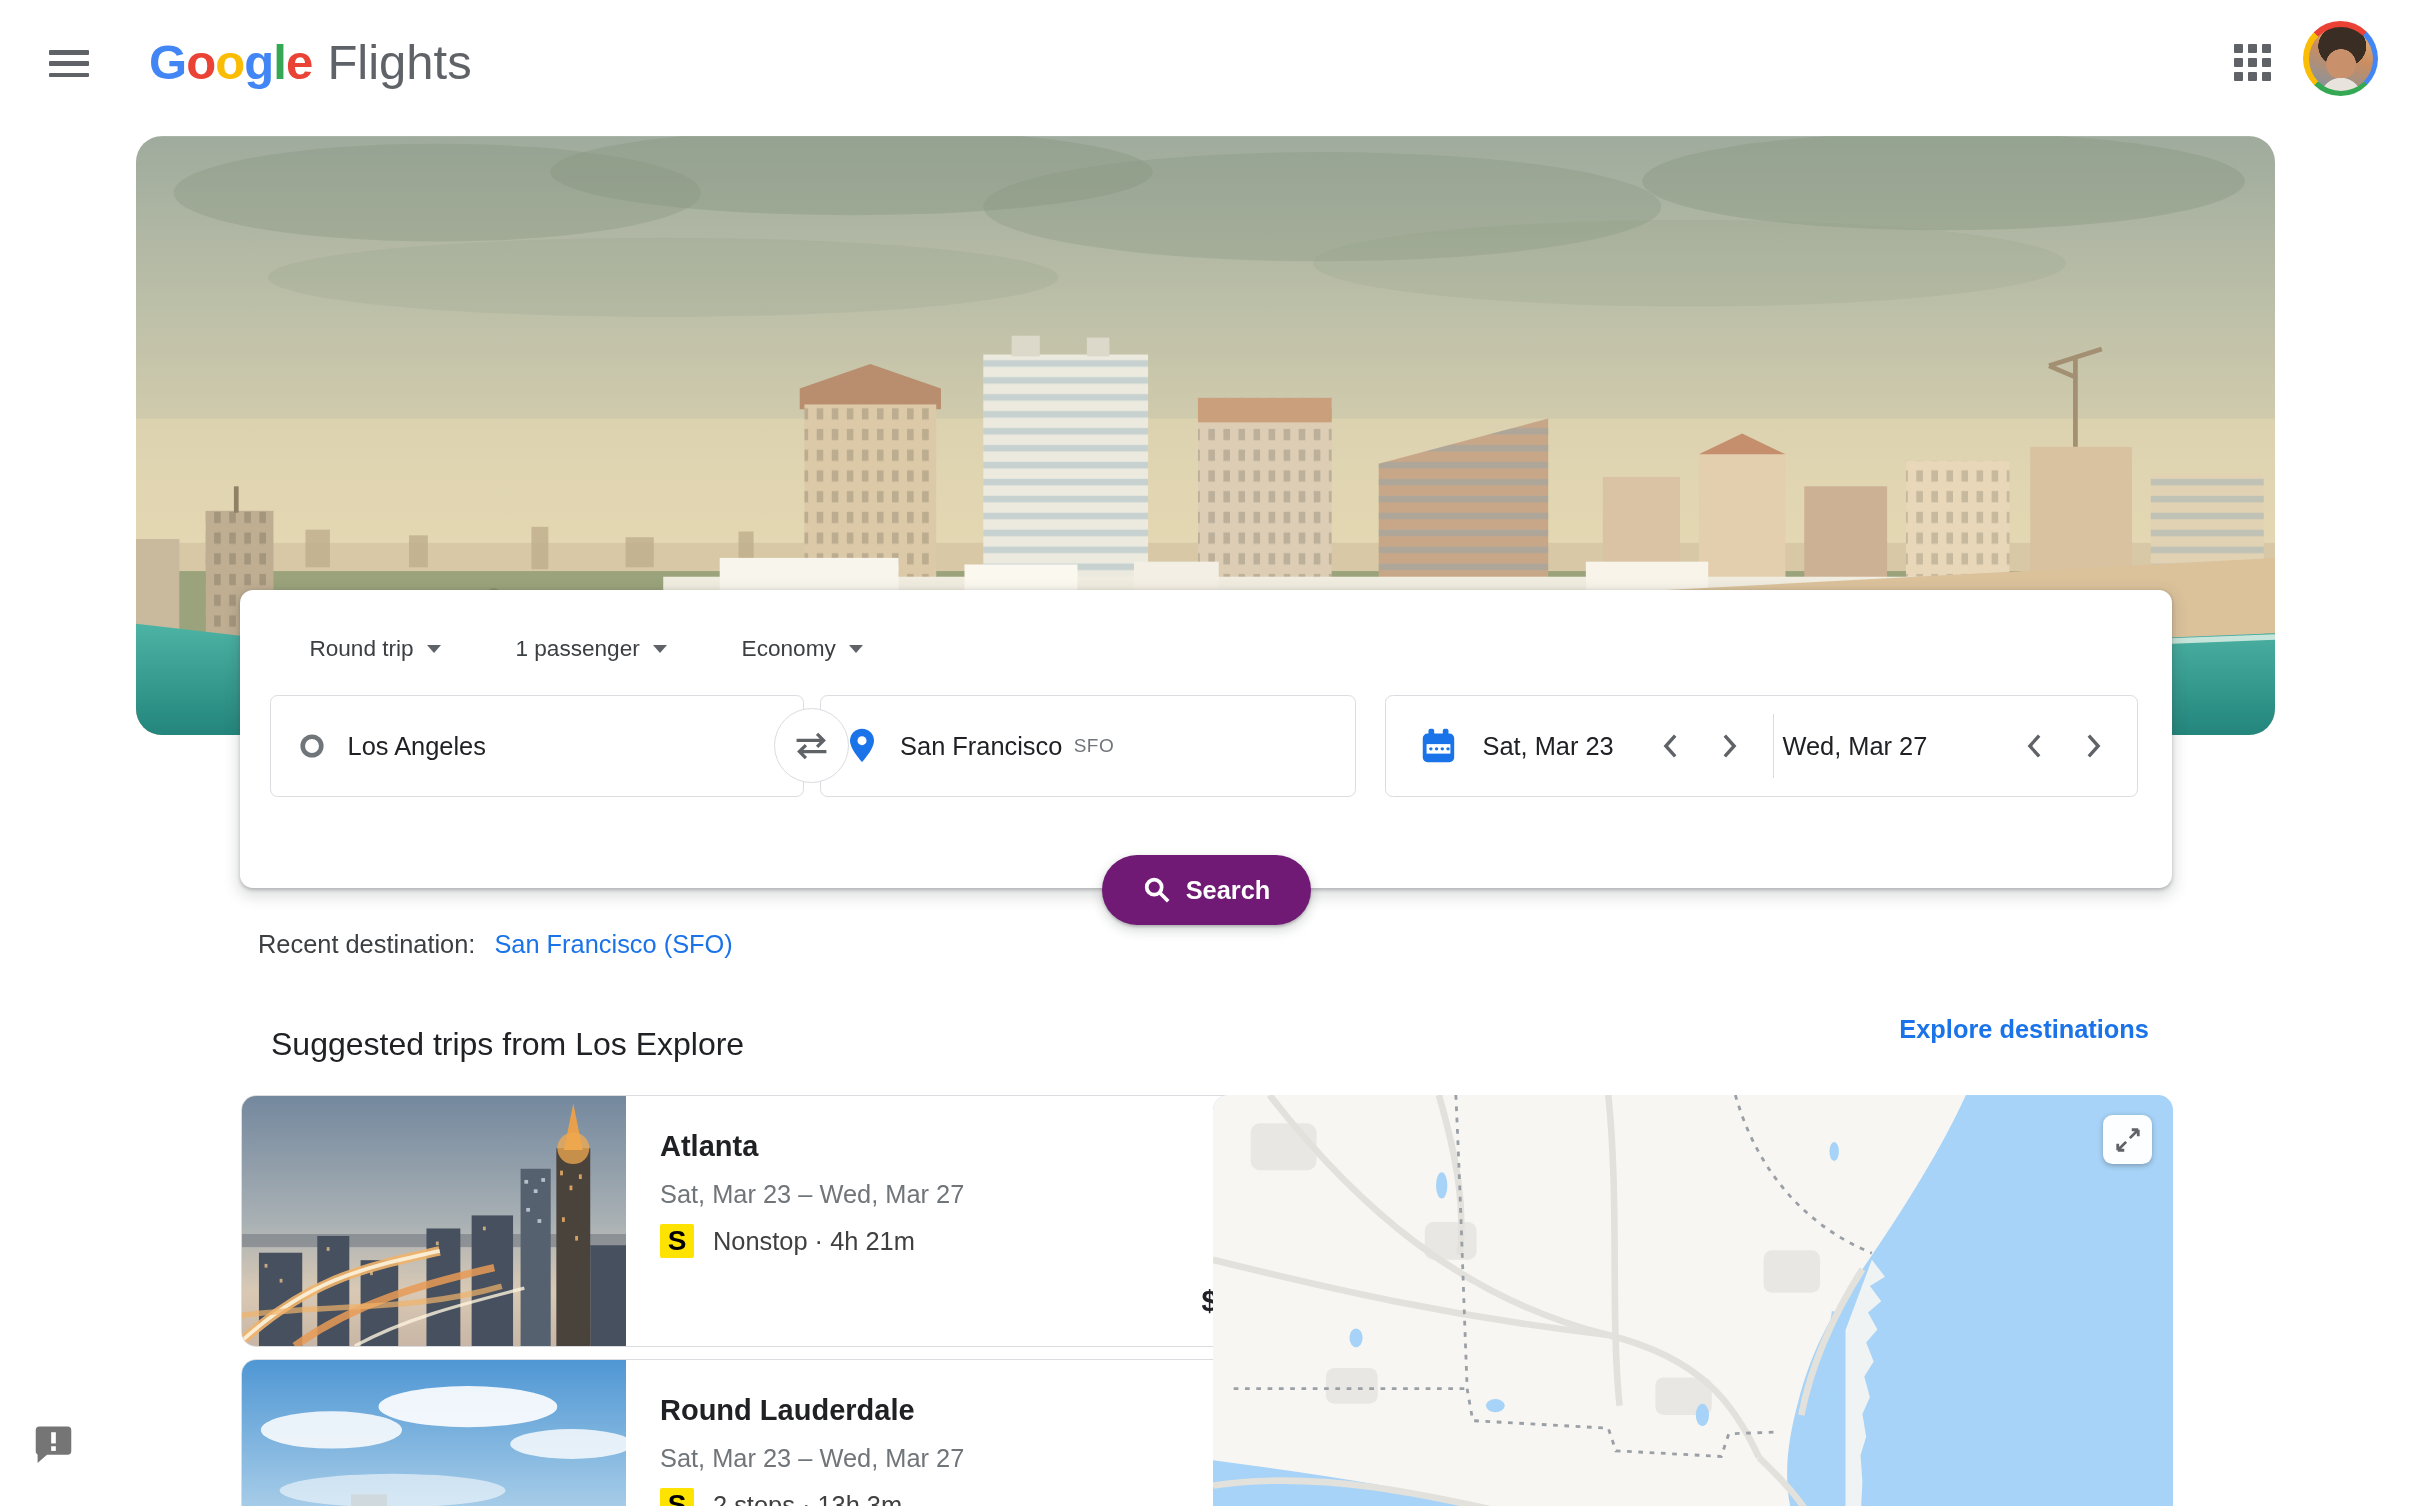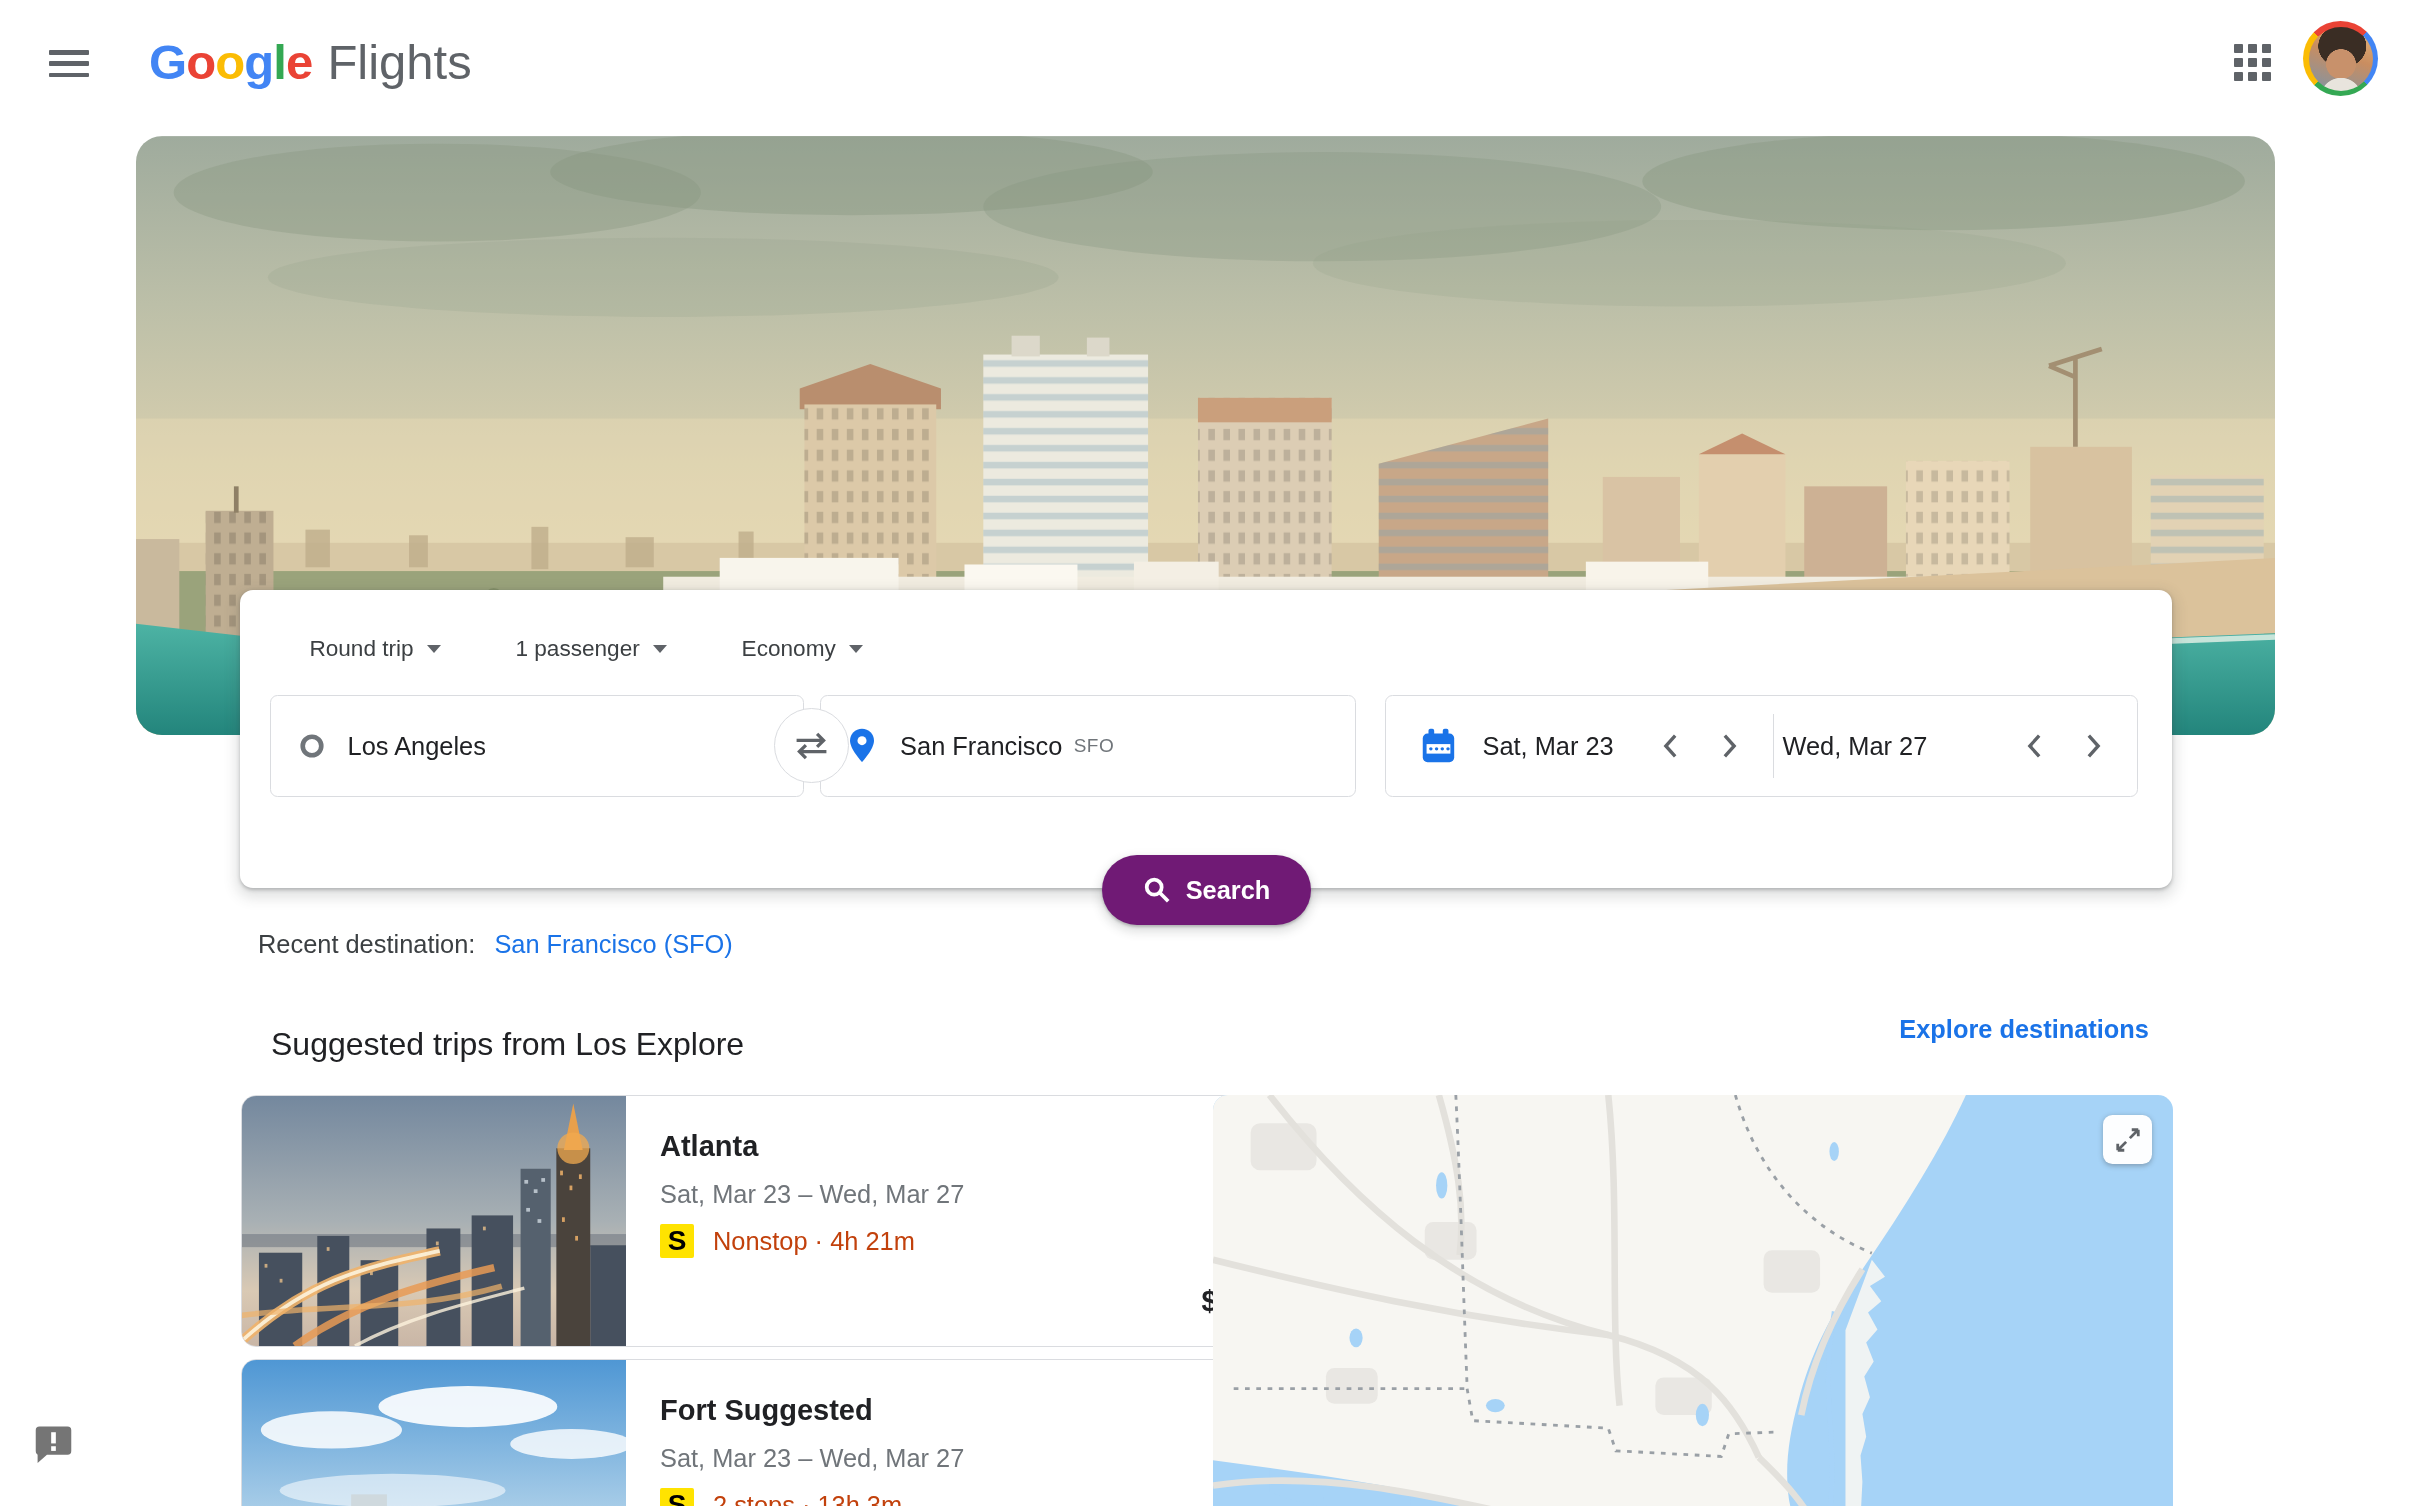--- a/index.html
+++ b/index.html
@@ -66,21 +66,21 @@
   .trip-a { top:1095px; height:252px; }
   .trip-b { top:1359px; height:252px; }
   .trip-thumb { width:384px; height:100%; flex:none; }
   .trip-thumb svg { display:block; width:100%; height:100%; }
   .trip-body { flex:1; position:relative; padding:34px 38px 0 34px; }
   .trip-city { font-size:29px; font-weight:600; color:#202124; }
   .trip-dates { font-size:25.4px; color:#70757a; margin-top:17px; }
   .trip-detail { display:flex; align-items:center; gap:19px; margin-top:15px; }
   .airline-logo { width:34px; height:34px; background:#ffe300; color:#000; font-weight:800; font-size:28px;
     display:flex; align-items:center; justify-content:center; border-radius:1.9px; }
-  .trip-stops { font-size:25.4px; color:#c2410c; }
+  .trip-stops { font-size:25.4px; color:#404040; }
   .trip-price { position:absolute; right:38px; bottom:28px; font-size:29px; font-weight:600; color:#202124; }
   
   .map { position:absolute; left:1213px; top:1095px; width:960px; height:433px; border-radius:15px; overflow:hidden; cursor:grab; }
   .map svg { display:block; }
   .expand-btn { position:absolute; left:2103px; top:1115px; width:49px; height:49px; background:#fdfeff; border:none; border-radius:9.4px;
     box-shadow:0 1.9px 5.6px rgba(60,64,67,.35); cursor:pointer; display:flex; align-items:center; justify-content:center; z-index:5; }
   
   .feedback-btn { position:absolute; left:30px; top:1420px; width:47px; height:47px; background:none; border:none; cursor:pointer; }
 </style>
 </head>
@@ -429,21 +429,21 @@
       </g>
       <rect y="238" width="408" height="30" fill="#ece5d6"></rect>
       <g fill="#6d8a5d">
           <circle cx="40" cy="240" r="6"></circle>
           <circle cx="230" cy="242" r="6"></circle>
           <circle cx="390" cy="240" r="6"></circle>
         </g>
     </svg>
   </div>
   <div class="trip-body">
-    <div class="trip-city">Fort Suggested</div>
+    <div class="trip-city">Round Lauderdale</div>
     <div class="trip-dates">Sat, Mar 23 – Wed, Mar 27</div>
     <div class="trip-detail">
       <span class="airline-logo">S</span>
       <span class="trip-stops">2 stops · 13h 3m</span>
     </div>
   </div>
 </div>
 
 <div class="map">
   <svg width="960" height="433" viewBox="0 0 1020 460">

